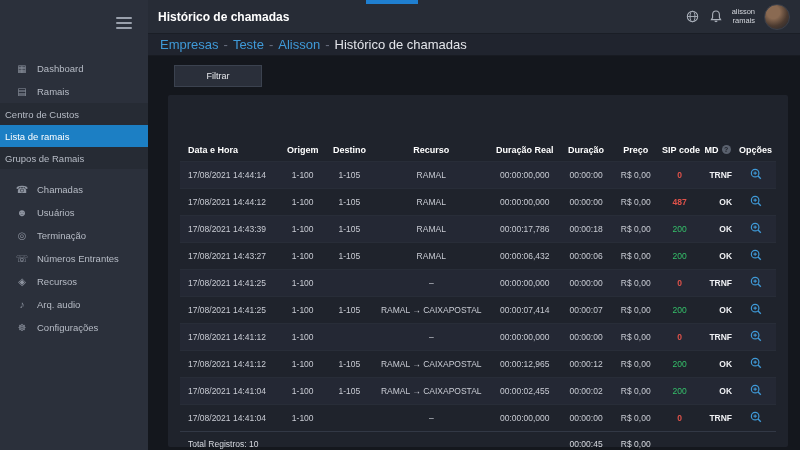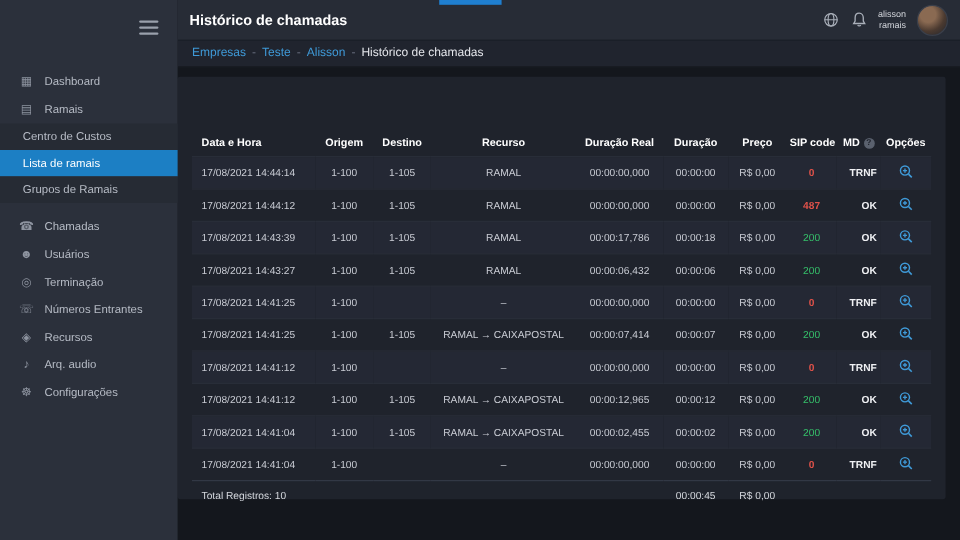--- a/index.html
+++ b/index.html
@@ -10,46 +10,46 @@
   .top-accent { position:absolute; top:0; left:366px; width:52px; height:4px; background:#1f7fd0; z-index:5; }
 
   
   .sidebar { position:absolute; left:0; top:0; width:148px; height:450px; background:#2b303b; z-index:2; }
   .side-top { display:flex; justify-content:flex-end; padding:14px 16px 16px; }
   .hamburger { width:16px; cursor:pointer; }
   .hamburger span { display:block; height:2px; background:#9aa0ac; margin:3px 0; border-radius:1px; }
   .side-menu { font-size:9.5px; color:#b7bcc6; }
   .side-item { display:flex; align-items:center; height:23px; padding-left:14px; cursor:pointer; white-space:nowrap; }
   .side-item .mi { width:16px; text-align:center; margin-right:7px; font-size:10px; color:#8e94a0; }
-  .side-item.sub { background:#262b34; padding-left:19px; height:22px; }
+  .side-item.sub { background:#262b34; padding-left:5px; height:22px; }
   .side-item.active { background:#1c7fc4; color:#fff; }
   .side-item.gap-before { margin-top:9px; }
 
   
   .main { margin-left:148px; height:329px; position:relative; }
   .topbar { height:34px; background:#272c36; display:flex; align-items:center; padding:0 10px 0 10px; border-bottom:1px solid #1a1e26; }
   .page-title { font-size:12px; font-weight:bold; color:#fff; }
   .top-right { margin-left:auto; display:flex; align-items:center; gap:9px; }
   .tb-icon { width:14px; height:14px; display:flex; align-items:center; justify-content:center; cursor:pointer; }
   .tb-icon svg { display:block; }
   .user-block { text-align:right; line-height:1.15; font-size:7.5px; color:#d3d6dc; }
   .avatar { width:26px; height:26px; border-radius:50%; background:radial-gradient(circle at 35% 30%, #8a6a52 0 28%, #4b3a30 60%, #21242c 100%); border:1px solid #3a3f4a; cursor:pointer; }
 
   
-  .breadcrumb { height:22px; background:#20242e; display:flex; align-items:center; gap:5px; padding:0 12px; font-size:10px; border-bottom:1px solid #181b22; }
+  .breadcrumb { height:22px; background:#20242e; display:flex; align-items:center; gap:5px; padding:0 12px; font-size:13px; border-bottom:1px solid #181b22; }
   .crumb-link { color:#3f9ad8; cursor:pointer; }
   .crumb-sep { color:#6a7widt080; color:#6a7080; }
   .crumb-current { color:#e3e5ea; }
 
   
   .toolbar { padding:9px 0 0 26px; }
   .filter-btn { background:#2a2f3a; border:1px solid #3b424f; color:#e6e8ec; font-size:9px; padding:5px 0; width:88px; text-align:center; cursor:pointer; font-family:inherit; }
 
   
-  .card { margin:8px 12px 0 0; background:#1f232c; border-radius:2px; height:352px; padding:44px 12px 0 12px; position:relative; }
+  .card { margin:8px 12px 0 20px; background:#1f232c; border-radius:2px; height:352px; padding:44px 12px 0 12px; position:relative; }
 
   table { width:100%; border-collapse:collapse; font-size:8.5px; color:#c9ccd4; table-layout:fixed; }
   thead th { color:#fff; font-weight:bold; font-size:9px; padding:6px 3px; text-align:center; white-space:nowrap; }
   thead th:first-child { text-align:left; padding-left:8px; }
   tbody td { padding:6px 3px; text-align:center; border-top:1px solid #282d38; white-space:nowrap; overflow:hidden; }
   tbody td:first-child { text-align:left; padding-left:8px; }
   tbody tr:nth-child(odd) { background:#242834; }
   td.sip-red { color:#e0524a; font-weight:bold; }
   td.sip-green { color:#35c06a; font-weight:normal; }
   td.md-cell { color:#f0f1f4; font-weight:bold;text-align:right; }
@@ -150,20 +150,23 @@
   <div class="breadcrumb">
       <span class="crumb-link">Empresas</span>
       <span class="crumb-sep">-</span>
       <span class="crumb-link">Teste</span>
       <span class="crumb-sep">-</span>
       <span class="crumb-link">Alisson</span>
       <span class="crumb-sep">-</span>
       <span class="crumb-current">Histórico de chamadas</span>
     </div>
 
+  <div class="toolbar">
+    <button class="filter-btn">Filtrar</button>
+  </div>
 
   <div class="card">
     <table>
       <colgroup>
         <col style="width:17%">
           <col style="width:8%">
           <col style="width:8%">
           <col style="width:20%">
         <col style="width:12%">
           <col style="width:9%">

